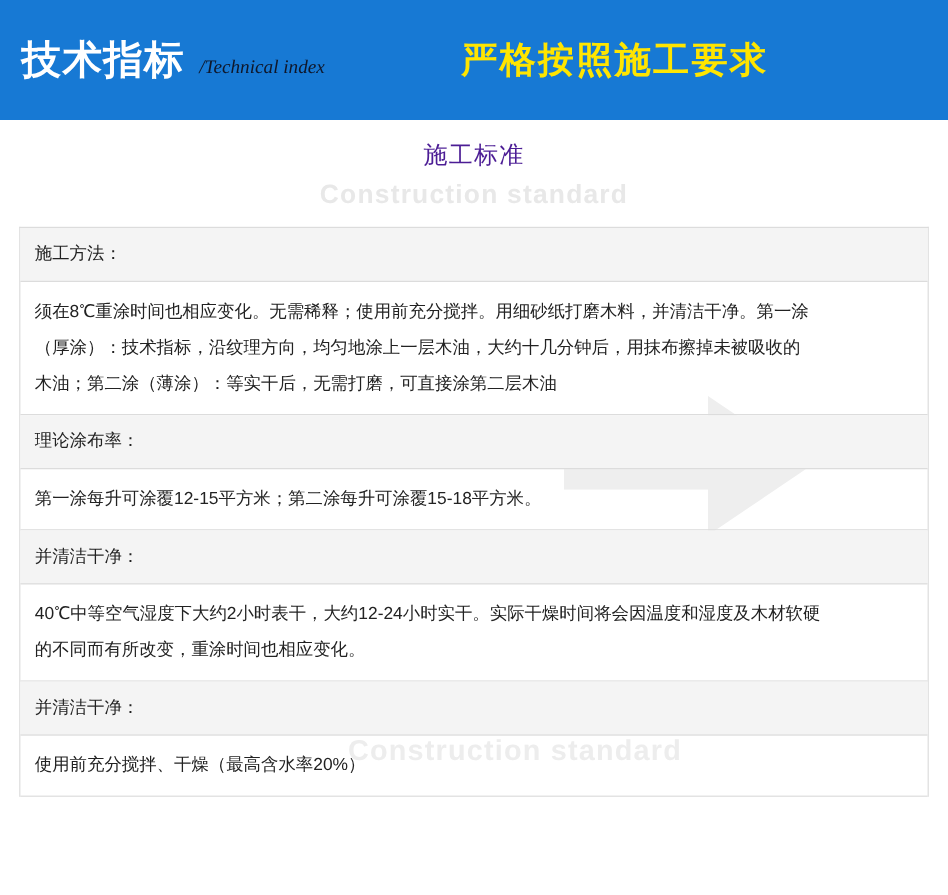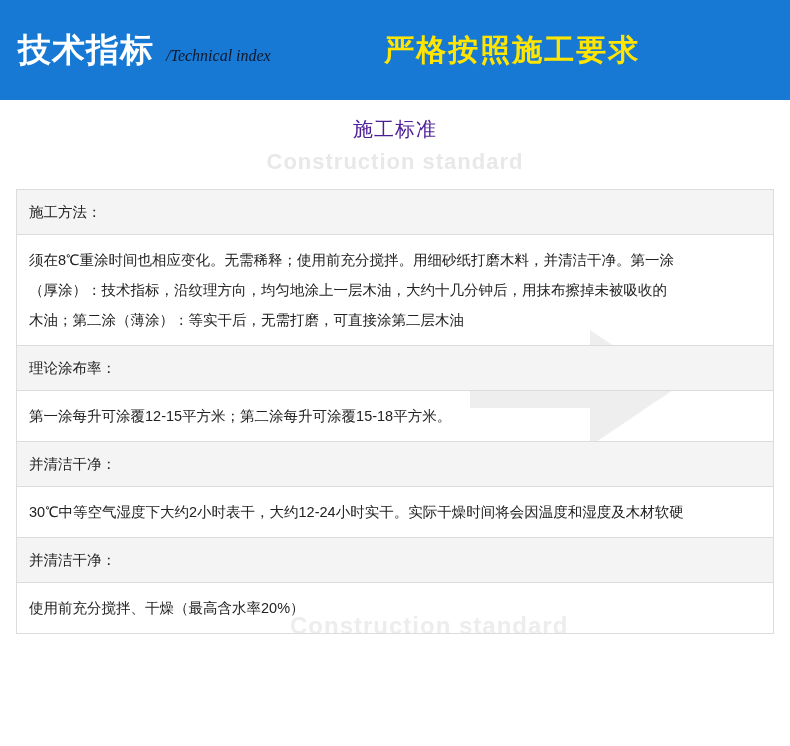--- a/index.html
+++ b/index.html
@@ -187,21 +187,22 @@
         <p>须在8℃重涂时间也相应变化。无需稀释；使用前充分搅拌。用细砂纸打磨木料，并清洁干净。第一涂</p>
         <p>（厚涂）：技术指标，沿纹理方向，均匀地涂上一层木油，大约十几分钟后，用抹布擦掉未被吸收的</p>
         <p>木油；第二涂（薄涂）：等实干后，无需打磨，可直接涂第二层木油</p>
       </div>
       <div class="row label"><span>理论涂布率：</span></div>
       <div class="row value">
         <p>第一涂每升可涂覆12-15平方米；第二涂每升可涂覆15-18平方米。</p>
       </div>
       <div class="row label"><span>并清洁干净：</span></div>
       <div class="row value">
-        <p>30℃中等空气湿度下大约2小时表干，大约12-24小时实干。实际干燥时间将会因温度和湿度及木材软硬</p>
+        <p>40℃中等空气湿度下大约2小时表干，大约12-24小时实干。实际干燥时间将会因温度和湿度及木材软硬</p>
+        <p>的不同而有所改变，重涂时间也相应变化。</p>
       </div>
       <div class="row label"><span>并清洁干净：</span></div>
       <div class="row value">
         <p>使用前充分搅拌、干燥（最高含水率20%）</p>
       </div>
     </div>
 
 </div>
 
 </body></html>

